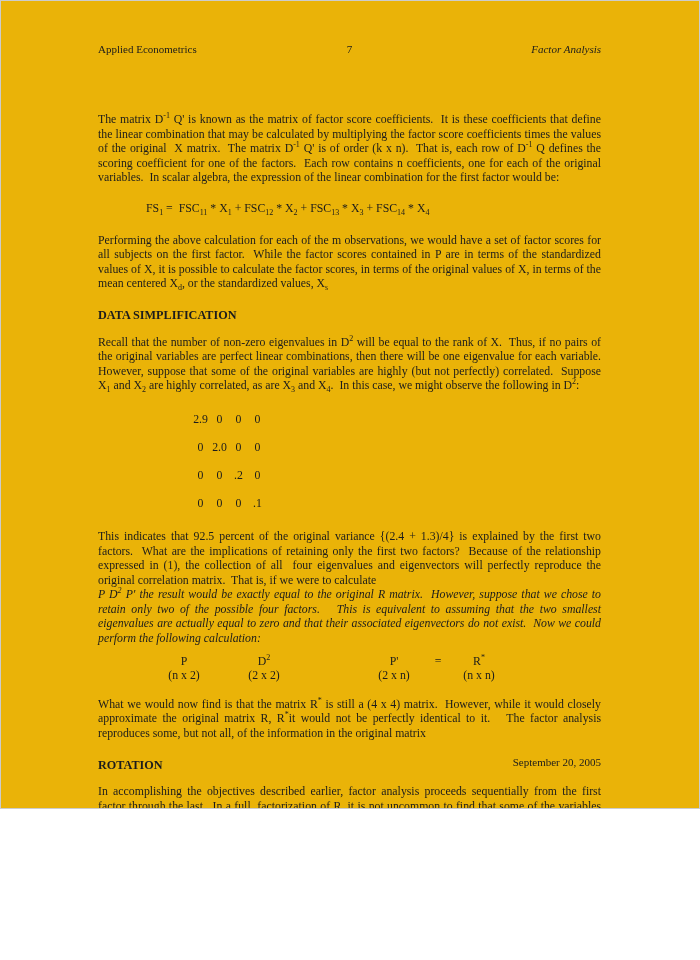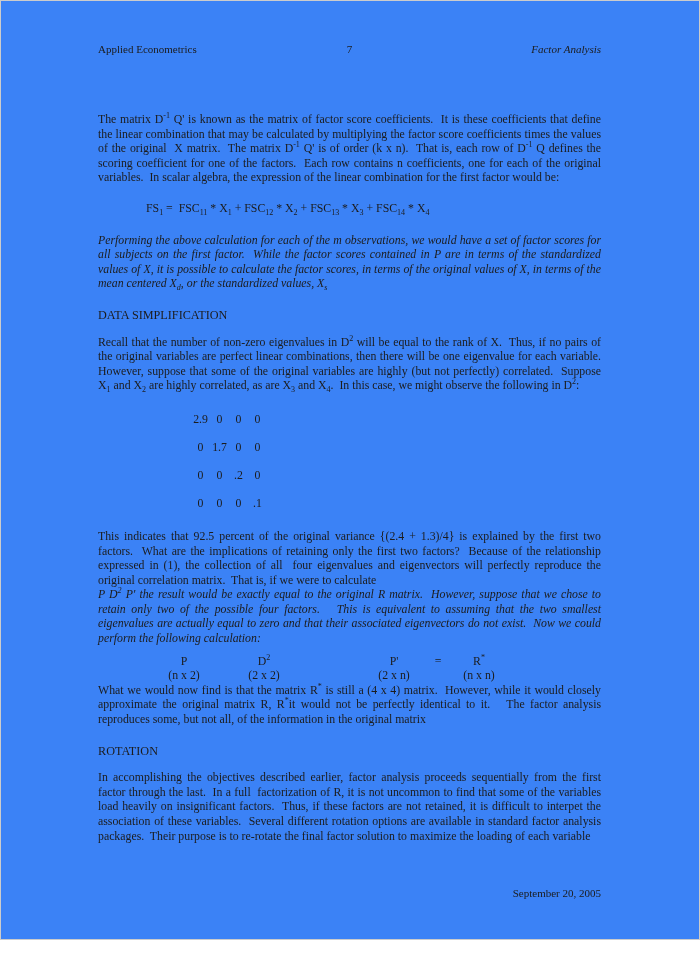--- a/index.html
+++ b/index.html
@@ -1,19 +1,19 @@
 <!DOCTYPE html>
 <html><head>
 <meta charset="utf-8">
 <style>
   html,body { margin:0; padding:0; background:#ffffff; }
   .page {
     position:relative;
-    width:700px; height:940px;
-    background:#3b82f6;
+    width:700px; height:809px;
+    background:#eab308;
     box-sizing:border-box;
     border:1px solid #cccccc;
     font-family:"Liberation Serif", serif;
     color:#1c1c1c;
     overflow:hidden;
   }
   .header {
     display:flex;
     margin:42px 98px 0 97px;
     font-size:11px;
@@ -28,44 +28,44 @@
     line-height:14.6px;
   }
   .para {
     text-align:justify;
     white-space:pre-wrap;
     margin:0;
   }
   sub, sup { font-size:68%; line-height:0; }
   .p1 { margin-top:57px; }
   .formula { margin:16px 0 17px 48px; white-space:pre; }
-  .p2 { margin-top:13px;font-style:italic; }
+  .p2 { margin-top:13px; }
   .sec-head {
-    font-weight:normal;
+    font-weight:bold;
     font-size:12.2px;
     margin:17px 0 0 0;
   }
   .p3 { margin-top:12px; }
   .matrix {
     display:grid;
     grid-template-columns:repeat(4, 19px);
     margin:12px 0 0 93px;
     line-height:28px;
     text-align:center;
   }
   .p4a { margin-top:12px; }
   .p4b { margin-top:0;font-style:italic; }
   .calc { display:flex; margin-top:8px; }
   .calc .term { width:60px; text-align:center; }
   .calc .t1 { margin-left:56px; }
   .calc .t2 { margin-left:20px; }
   .calc .t3 { margin-left:70px; }
   .calc .t4 { margin-left:6px; width:16px; }
   .calc .t5 { margin-left:3px; }
-  .p5 { }
+  .p5 { margin-top:14px; }
   .rot-head { }
   .p6 { margin-top:12px; }
   .footer {
     position:absolute;
     right:98px; bottom:40px;
     font-size:11px;
   }
 </style>
 </head>
 <body>
@@ -89,21 +89,21 @@
     <h2 class="sec-head">DATA SIMPLIFICATION</h2>
 
     <p class="para p3">Recall that the number of non-zero eigenvalues in D<sup>2</sup> will be equal to the rank of X.  Thus, if no pairs of the original variables are perfect linear combinations, then there will be one eigenvalue for each variable.  However, suppose that some of the original variables are highly (but not perfectly) correlated.  Suppose X<sub>1</sub> and X<sub>2</sub> are highly correlated, as are X<sub>3</sub> and X<sub>4</sub>.  In this case, we might observe the following in D<sup>2</sup>:</p>
 
     <div class="matrix">
       <span>2.9</span>
       <span>0</span>
       <span>0</span>
       <span>0</span>
       <span>0</span>
-      <span>1.7</span>
+      <span>2.0</span>
       <span>0</span>
       <span>0</span>
       <span>0</span>
       <span>0</span>
       <span>.2</span>
       <span>0</span>
       <span>0</span>
       <span>0</span>
       <span>0</span>
       <span>.1</span>

